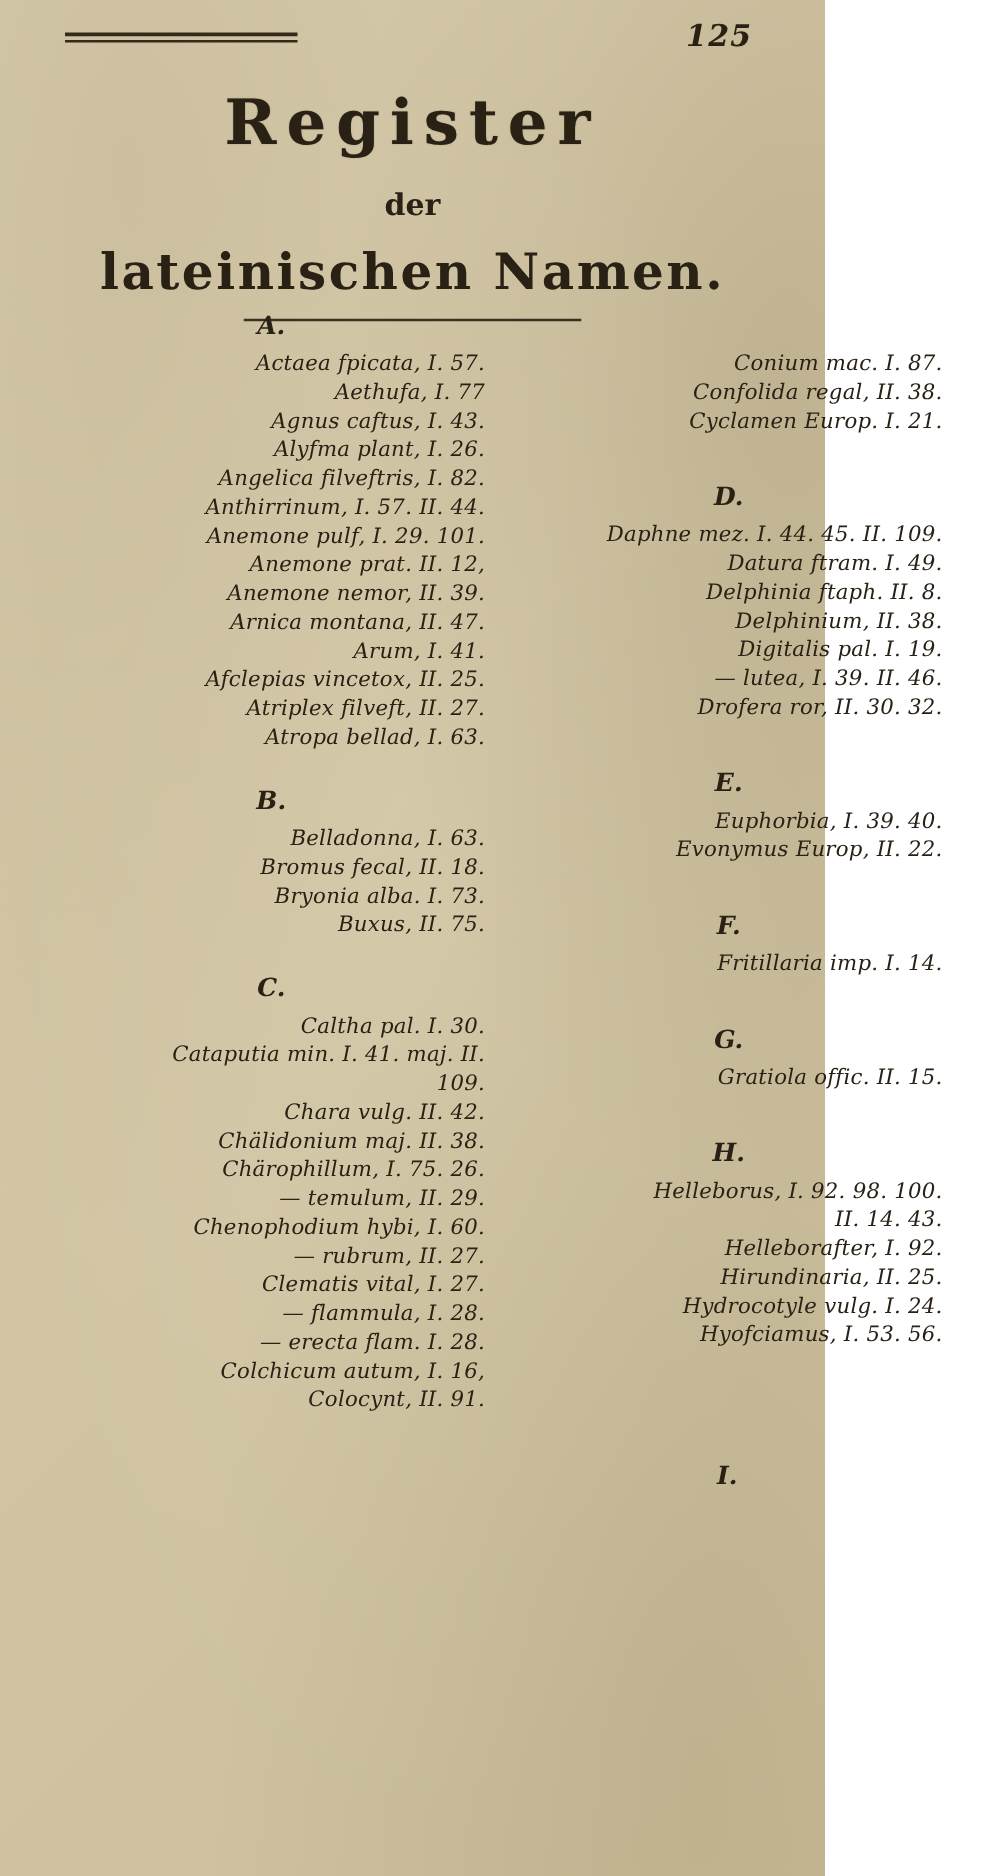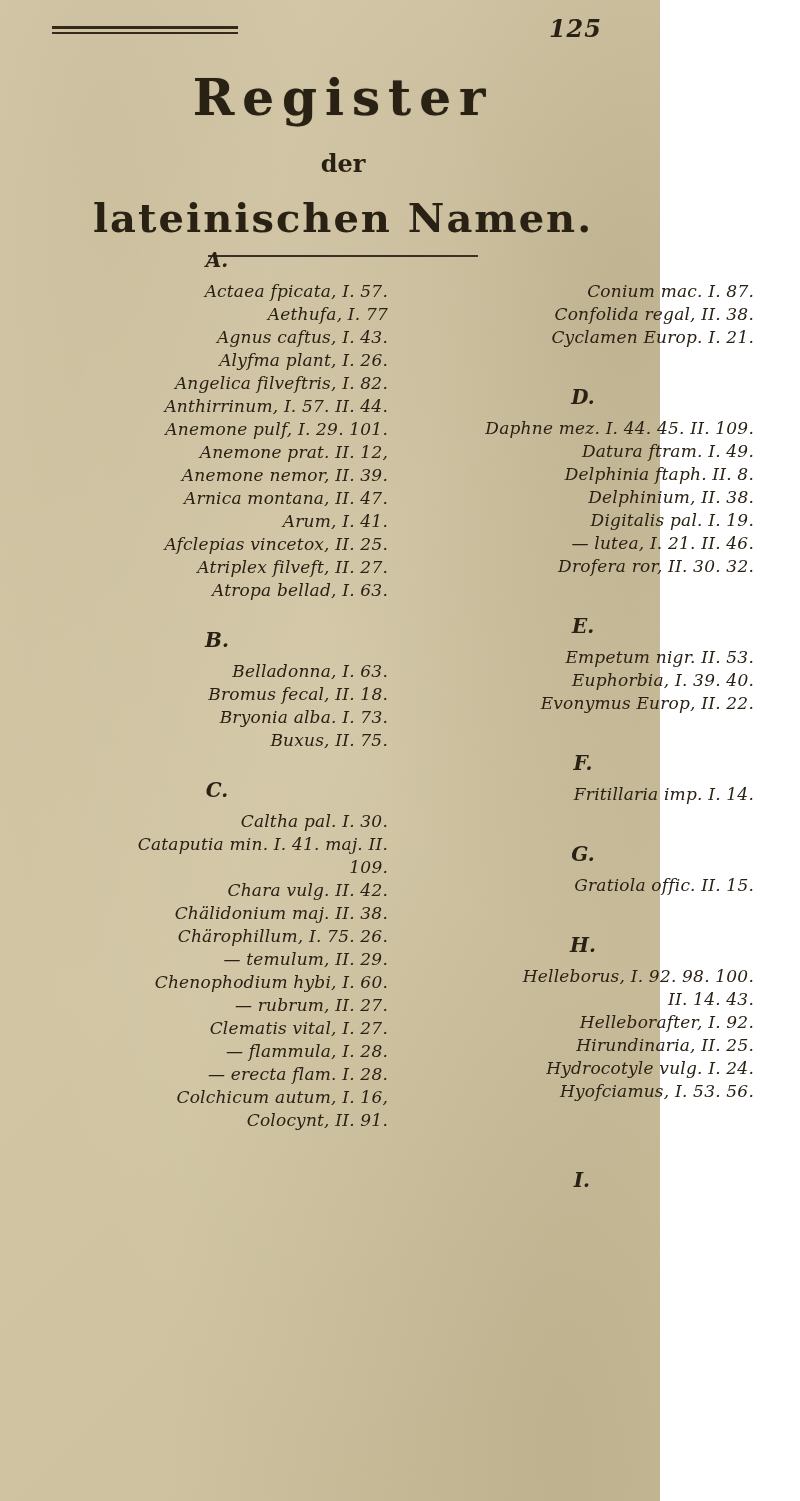--- a/index.html
+++ b/index.html
@@ -24,21 +24,21 @@
     width:186px;height:3px;
     border-top:3px solid #332a1c;
     border-bottom:2px solid #332a1c;
   }
   .page-number{
     position:absolute;right:58px;top:14px;
     font-size:24px;font-weight:bold;font-style:italic;
     letter-spacing:1px;
   }
   .header{
-    position:absolute;top:68px;left:13px;width:100%;
+    position:absolute;top:68px;left:0;width:100%;
     text-align:center;
   }
   .header .title{
     font-size:50px;font-weight:bold;
     letter-spacing:8px;margin:0;
     text-shadow:0 0 1px rgba(40,30,15,0.4);
   }
   .header .sub1{
     font-size:24px;font-weight:bold;margin-top:22px;text-align:center;
   }
@@ -142,25 +142,24 @@
         <div class="entry">Conium mac. I. 87.</div>
         <div class="entry">Confolida regal, II. 38.</div>
         <div class="entry">Cyclamen Europ. I. 21.</div>
         <div class="gap lg"></div>
         <div class="section">D.</div>
         <div class="entry">Daphne mez. I. 44. 45. II. 109.</div>
         <div class="entry">Datura ftram. I. 49.</div>
         <div class="entry">Delphinia ftaph. II. 8.</div>
         <div class="entry">Delphinium, II. 38.</div>
         <div class="entry">Digitalis pal. I. 19.</div>
-        <div class="entry indent">— lutea, I. 21. II. 46.</div>
+        <div class="entry indent">— lutea, I. 39. II. 46.</div>
         <div class="entry">Drofera ror, II. 30. 32.</div>
         <div class="gap lg"></div>
         <div class="section">E.</div>
-        <div class="entry">Empetum nigr. II. 53.</div>
         <div class="entry">Euphorbia, I. 39. 40.</div>
         <div class="entry">Evonymus Europ, II. 22.</div>
         <div class="gap lg"></div>
         <div class="section">F.</div>
         <div class="entry">Fritillaria imp. I. 14.</div>
         <div class="gap lg"></div>
         <div class="section">G.</div>
         <div class="entry">Gratiola offic. II. 15.</div>
         <div class="gap lg"></div>
         <div class="section">H.</div>

